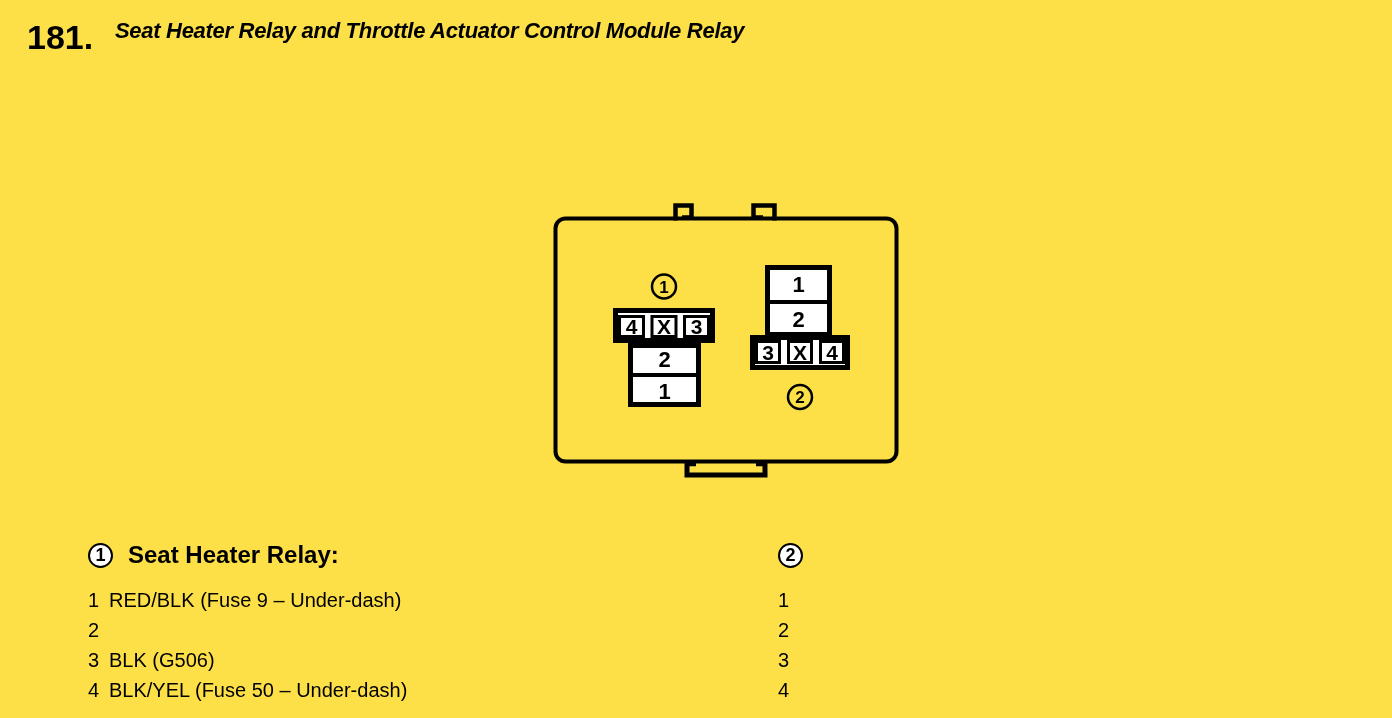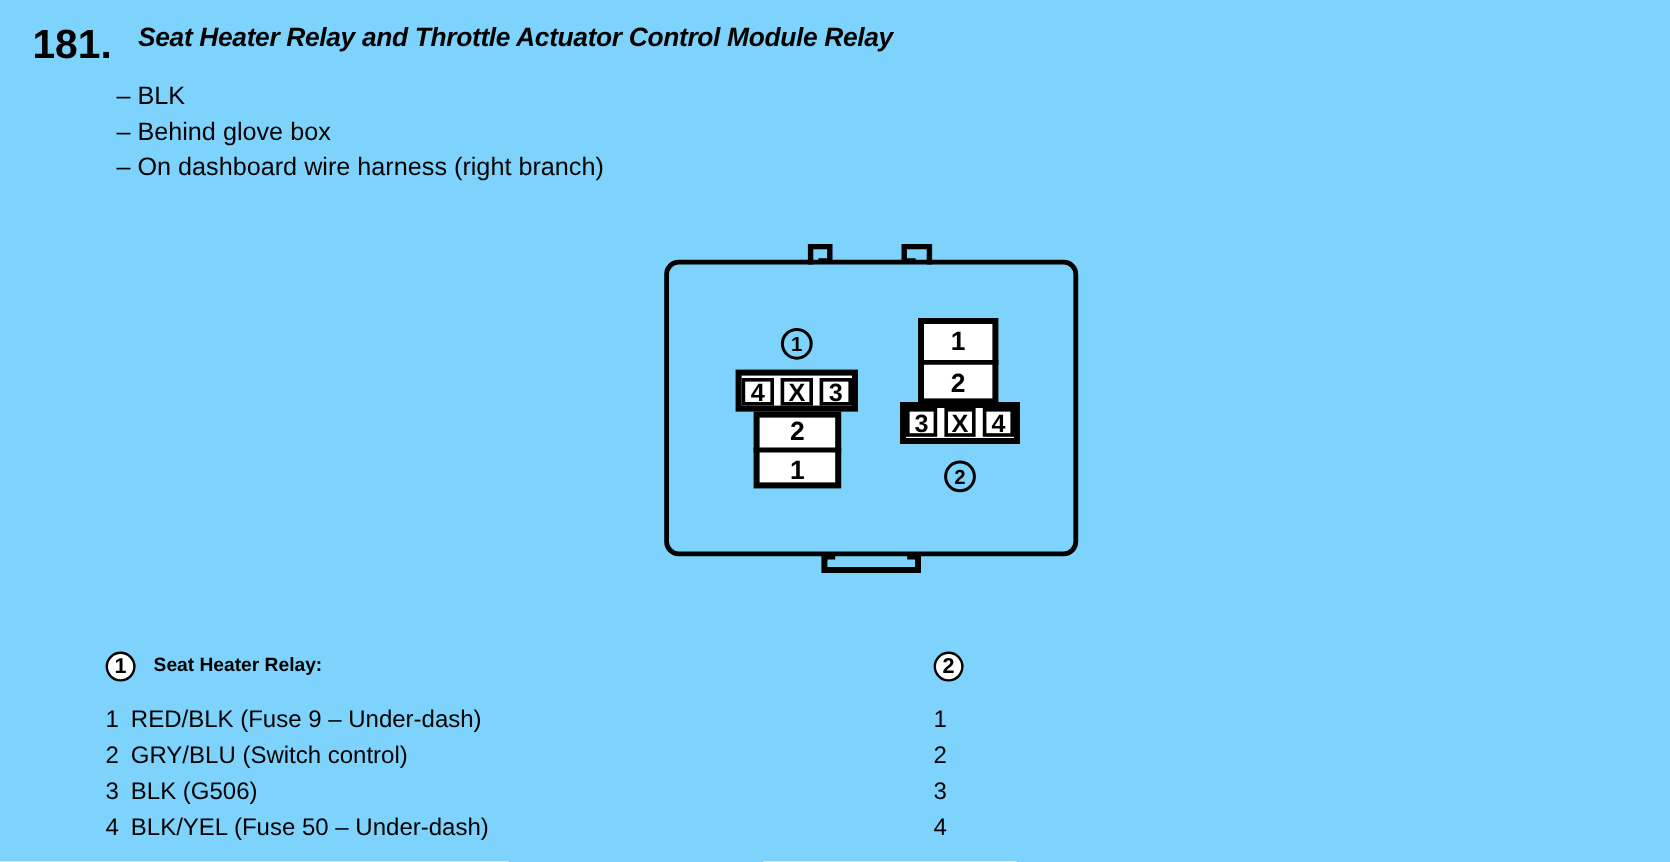--- a/index.html
+++ b/index.html
@@ -1,19 +1,19 @@
 <!DOCTYPE html>
 <html><head>
 <meta charset="utf-8">
 <style>
   * { margin:0; padding:0; box-sizing:border-box; }
   html,body { background:#ffffff; }
   .page {
     position:relative; width:1392px; height:718px;
-    background:#7dd3fc; color:#000;
+    background:#fde047; color:#000;
     font-family:"Liberation Sans", sans-serif;
     overflow:hidden;
   }
   
   .title-num {
     position:absolute; left:27px; top:18px;
     font-size:34px; font-weight:bold; white-space:nowrap;
   }
   .title-text {
     position:absolute; left:115px; top:18px;
@@ -36,38 +36,33 @@
   .legend { position:absolute; top:540px; white-space:nowrap; }
   .legend-1 { left:88px; }
   .legend-2 { left:778px; }
   .legend-header { display:flex; align-items:center; height:30px; }
   .circle-num {
     width:25px; height:25px; flex:0 0 auto;
     border:2.5px solid #000; border-radius:50%;
     display:flex; align-items:center; justify-content:center;
     font-size:18px; font-weight:bold; background:#fff;
   }
-  .legend-title { font-size:16px; font-weight:bold; margin-left:15px;text-align:right; }
+  .legend-title { font-size:24px; font-weight:bold; margin-left:15px;text-align:right; }
   .legend-items { margin-top:15px; }
   .legend-item { display:flex; font-size:20px; line-height:30px; }
   .legend-item .pin { width:21px; flex:0 0 auto; }
 </style>
 </head>
 <body>
 
 <div class="page">
 
   <div class="title-num">181.</div>
   <h1 class="title-text">Seat Heater Relay and Throttle Actuator Control Module Relay</h1>
 
-  <div class="bullets">
-    <div>– BLK</div>
-    <div>– Behind glove box</div>
-    <div>– On dashboard wire harness (right branch)</div>
-  </div>
 
   <svg class="diagram" width="380" height="300" viewBox="0 0 380 300">
 
     <rect x="15.5" y="28.5" width="341" height="243" rx="10" fill="none" stroke="#000" stroke-width="4"></rect>
     <path d="M 135.5 30.5 L 135.5 15.5 L 151.5 15.5 L 151.5 27.5 L 142 27.5" fill="none" stroke="#000" stroke-width="4.5"></path>
     <path d="M 234.5 30.5 L 234.5 15.5 L 213.5 15.5 L 213.5 27.5 L 223 27.5" fill="none" stroke="#000" stroke-width="4.5"></path>
     <path d="M 147 270 L 147 285 L 225 285 L 225 270" fill="none" stroke="#000" stroke-width="5"></path>
     <path d="M 147 274.5 L 156 274.5 M 225 274.5 L 216 274.5" fill="none" stroke="#000" stroke-width="3.5"></path>
 
     <g>
@@ -112,21 +107,20 @@
       <div class="circle-num">1</div>
       <div class="legend-title">Seat Heater Relay:</div>
     </div>
     <div class="legend-items">
       <div class="legend-item">
         <span class="pin">1</span>
         <span class="desc">RED/BLK (Fuse 9 – Under-dash)</span>
       </div>
       <div class="legend-item">
         <span class="pin">2</span>
-        <span class="desc">GRY/BLU (Switch control)</span>
       </div>
       <div class="legend-item">
         <span class="pin">3</span>
         <span class="desc">BLK (G506)</span>
       </div>
       <div class="legend-item">
         <span class="pin">4</span>
         <span class="desc">BLK/YEL (Fuse 50 – Under-dash)</span>
       </div>
     </div>

